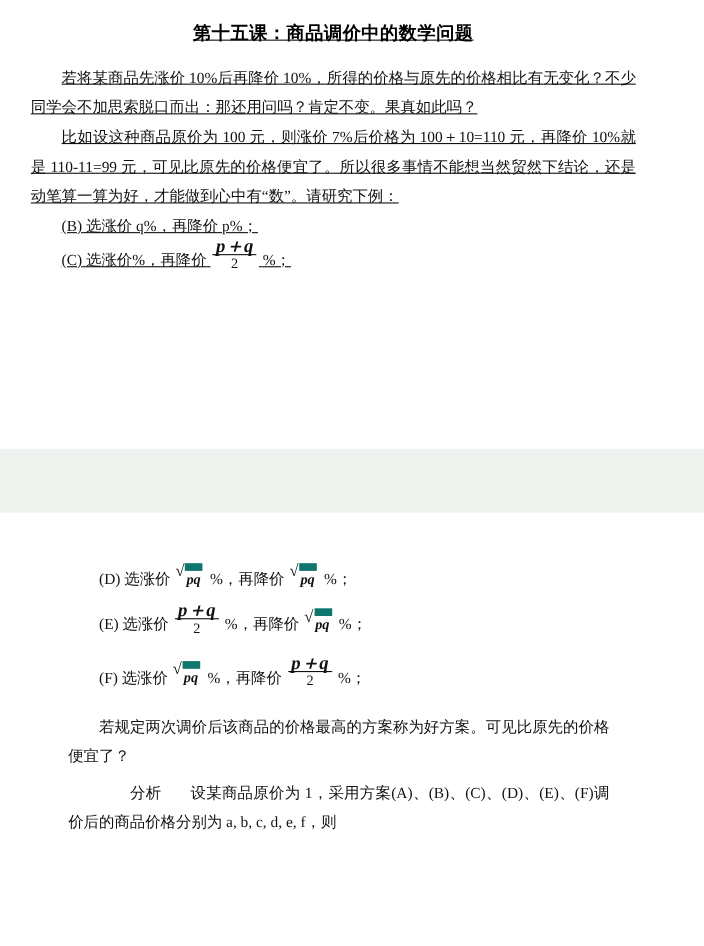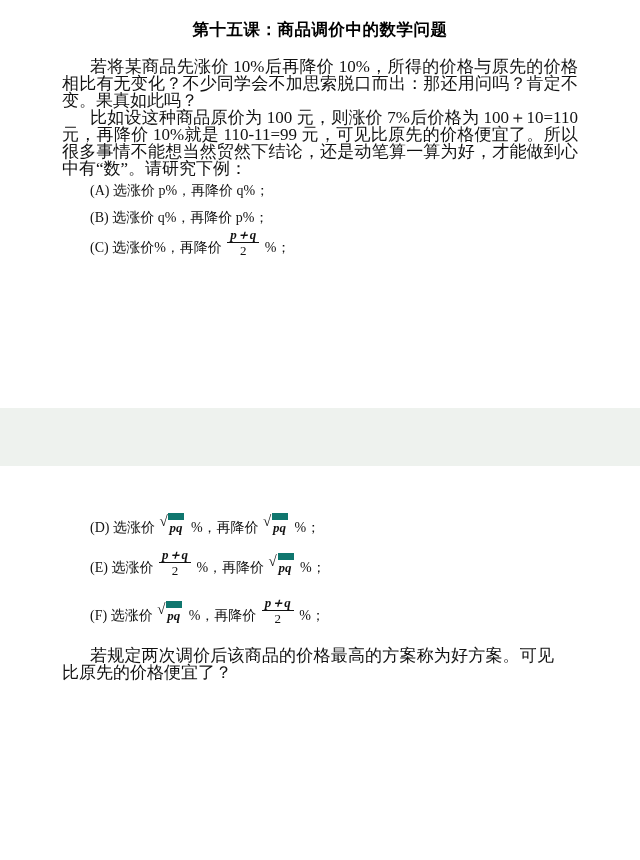--- a/index.html
+++ b/index.html
@@ -14,35 +14,36 @@
     color: #111111;
     overflow: hidden;
   }
   .page {
     position: relative;
     width: 640px;
     height: 860px;
     background: #ffffff;
   }
   .section-top {
-    padding: 0 62px 0 62px;
+    padding: 0 62px 0 28px;
     box-sizing: border-box;
+    text-decoration: underline;
   }
   .doc-title {
     text-align: center;
     font-size: 16.5px;
     font-weight: bold;
     letter-spacing: 0.5px;
     margin: 16px 0 0 0;
     line-height: 28px;
     color: #000;
   }
   .para {
-    font-size: 17px;
-    line-height: 17px;
+    font-size: 14px;
+    line-height: 27px;
     text-align: justify;
     margin: 0;
     color: #111;
   }
   .para.indent {
     text-indent: 28px;
   }
   .block-gap-1 { height: 14px; }
   .block-gap-2 { height: 6px; }
 
@@ -63,21 +64,21 @@
     vertical-align: -0.45em;
     text-align: center;
     font-style: italic;
     font-family: "Liberation Serif", serif;
     margin: 0 2px;
     position: relative;
     top: -0.25em;
   }
   .frac .num {
     display: block;
-    font-size: 13px;
+    font-size: 17px;
     line-height: 14px;
     font-weight: bold;
     padding: 0 3px;
   }
   .frac .den {
     display: block;
     font-size: 13px;
     line-height: 15px;
     padding: 0 3px;
     font-style: normal;
@@ -136,24 +137,20 @@
 
   <div class="section-top">
 
     <h1 class="doc-title">第十五课：商品调价中的数学问题</h1>
 
     <div class="block-gap-1"></div>
 
     <p class="para indent">若将某商品先涨价 10%后再降价 10%，所得的价格与原先的价格相比有无变化？不少同学会不加思索脱口而出：那还用问吗？肯定不变。果真如此吗？</p>
     <p class="para indent">比如设这种商品原价为 100 元，则涨价 7%后价格为 100＋10=110 元，再降价 10%就是 110-11=99 元，可见比原先的价格便宜了。所以很多事情不能想当然贸然下结论，还是动笔算一算为好，才能做到心中有“数”。请研究下例：</p>
 
-    <p class="opt-line">
-      <span>(A)</span>
-      <span>选涨价 p%，再降价 q%；</span>
-    </p>
 
     <p class="opt-line">
       <span>(B)</span>
       <span>选涨价 q%，再降价 p%；</span>
     </p>
 
     <p class="opt-line frac-line">
       <span>(C)</span>
       <span>选涨价%，再降价</span>
       <span class="frac">
@@ -220,16 +217,19 @@
       </span>
       <span>%；</span>
     </p>
 
     <div class="block-gap-1"></div>
 
     <p class="para indent">若规定两次调价后该商品的价格最高的方案称为好方案。可见比原先的价格便宜了？</p>
 
     <div class="block-gap-2"></div>
 
+    <p class="para" style="text-indent:0;">
+      <span style="display:inline-block; width:56px;"></span><span>分析</span><span style="display:inline-block; width:26px;"></span><span>设某商品原价为 1，采用方案(A)、(B)、(C)、(D)、(E)、(F)调价后的商品价格分别为 a, b, c, d, e, f，则</span>
+    </p>
 
   </div>
 
 </div>
 
 </body></html>

